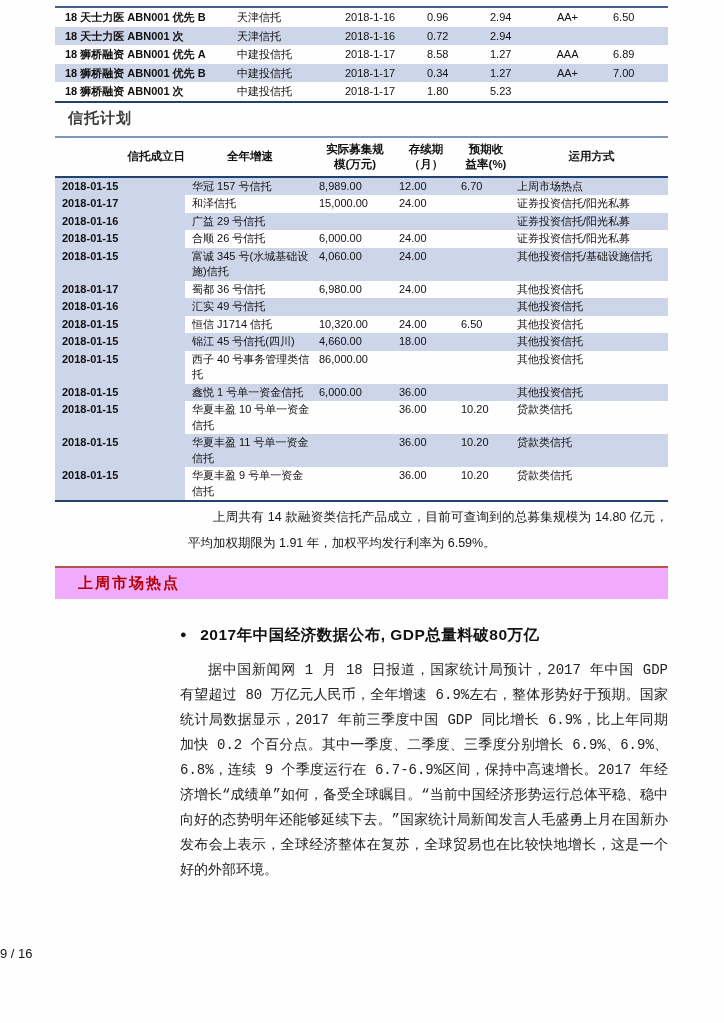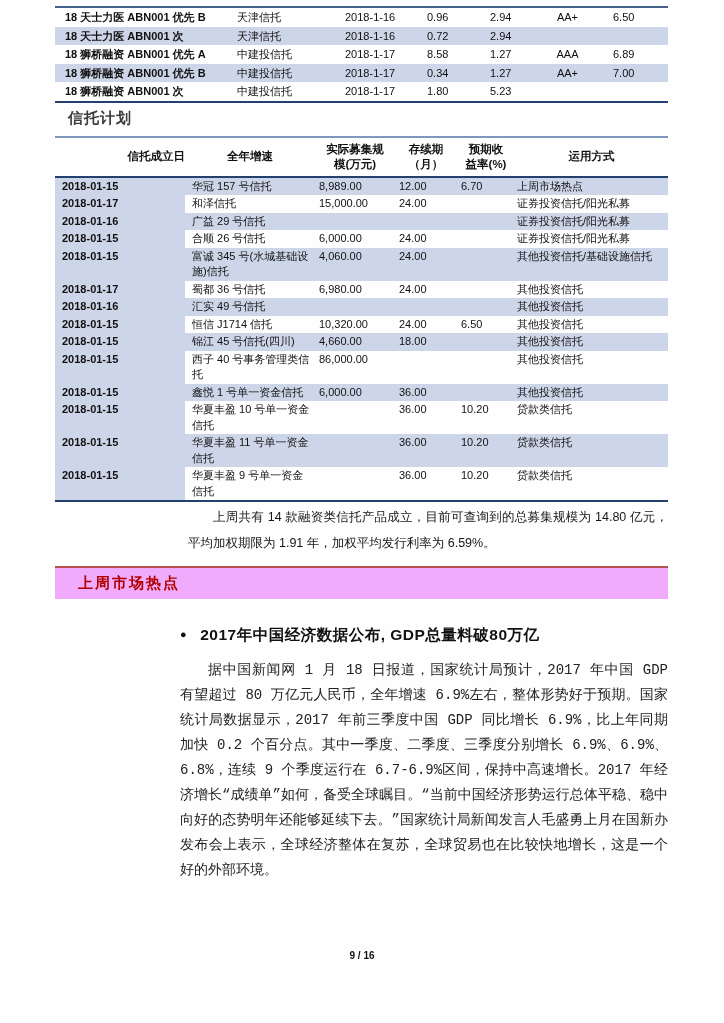--- a/index.html
+++ b/index.html
@@ -68,22 +68,22 @@
           line-height:30px;font-size:15px;font-weight:bold;color:#b10000;
           padding-left:23px;letter-spacing:2px;}
 
   .headline{margin:26px 0 0 125px;font-size:15.5px;font-weight:bold;
             letter-spacing:0.5px;color:#111;}
   .bullet{font-size:11px;margin-right:13px;vertical-align:2px;}
 
   .body-para{margin:12px 0 0 125px;width:488px;text-align:justify;text-indent:2em;
              font-size:14px;line-height:25px;color:#222;font-family:Liberation Mono, monospace;}
 
-  .footer{position:absolute;bottom:62px;left:0;width:100%;text-align:center;
-          font-size:10px;font-weight:bold;color:#111;}
+  .footer{position:absolute;bottom:62px;left:0;width:100%;text-align:left;
+          font-size:13px;font-weight:normal;color:#111;}
 </style>
 </head>
 <body>
 
 <div class="page">
   <div class="content">
 
 
     <table class="abs-table">
       <colgroup>

